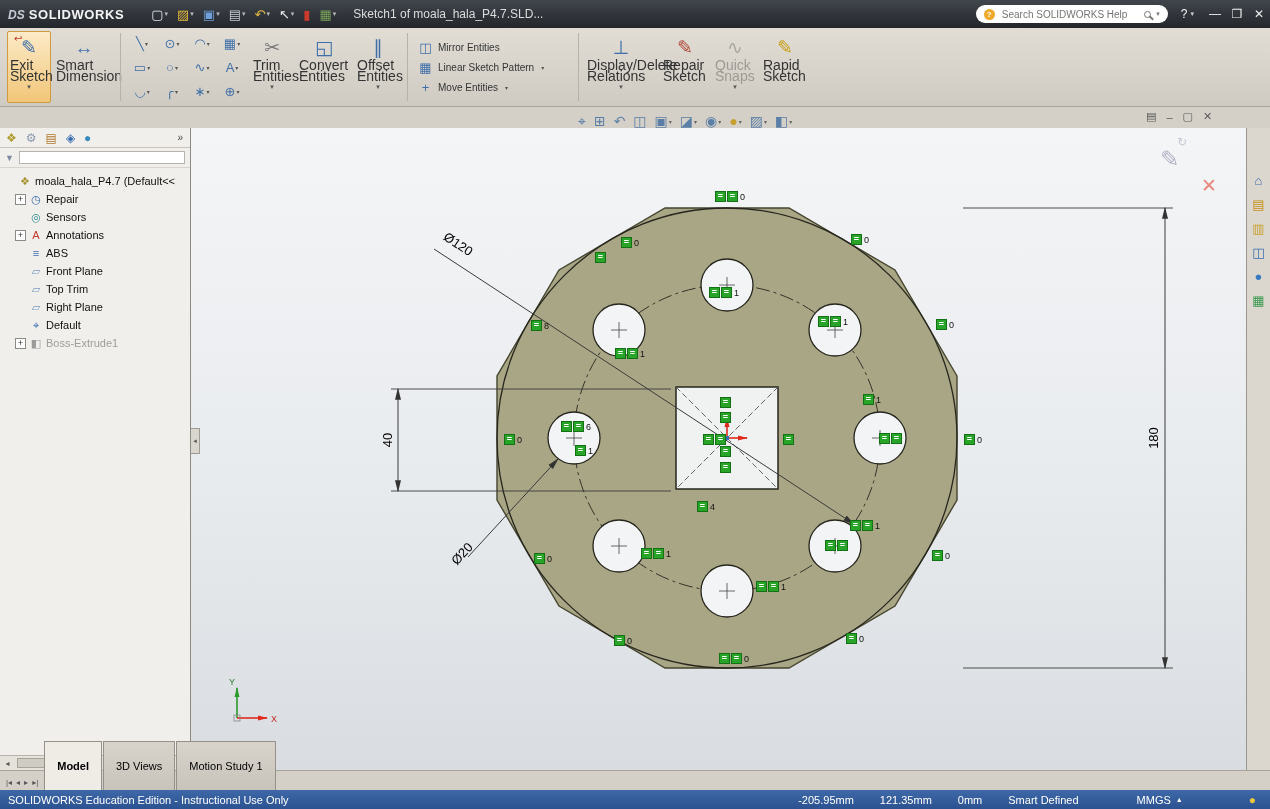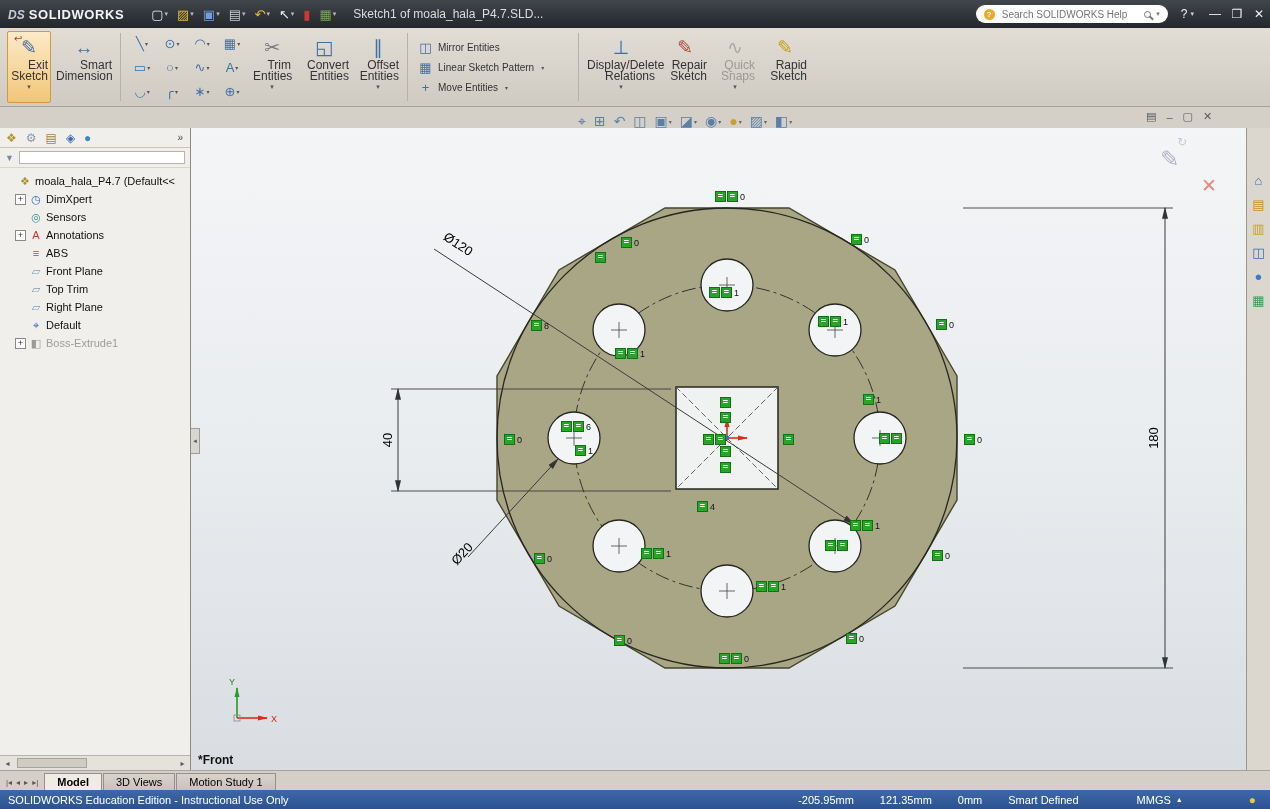--- a/index.html
+++ b/index.html
@@ -34,21 +34,21 @@
   .win-btn{width:22px;text-align:center;font-size:12px;color:#f0f0f0}
 
   
   .ribbon{position:absolute;top:28px;left:0;width:100%;height:79px;display:flex;align-items:stretch;
           background:linear-gradient(#e1ddd5,#cfcbc3);border-bottom:1px solid #a8a49c;padding:2px 0 2px 6px}
   .big-btn{display:flex;flex-direction:column;align-items:center;justify-content:flex-start;
            padding:3px 2px 1px;margin:1px;border:1px solid transparent;border-radius:2px}
   .big-btn.selected{background:linear-gradient(#fceac8,#f2c678);border-color:#cf9a40}
   .bicon{height:25px;display:flex;align-items:center;font-size:19px;color:#3f6fa8;position:relative}
   .ico-sub{position:absolute;font-size:10px;left:-7px;top:-2px;color:#c03a2a}
-  .blabel{font-size:12px;line-height:11px;text-align:right;color:#333}
+  .blabel{font-size:14px;line-height:11px;text-align:left;color:#333}
   .bdd{font-size:7px;color:#555;margin-top:1px}
   .big-btn.disabled .blabel{color:#9d9a94}
   .big-btn.disabled .bicon{color:#a9a9a3}
   .rsep{width:1px;background:#b6b2a8;height:68px;align-self:center;margin:0 4px}
   .grid-wrap{display:grid;grid-template-columns:repeat(4,30px);grid-auto-rows:24px;align-content:center;margin:0 2px}
   .grid-btn{display:flex;align-items:center;justify-content:center;gap:1px}
   .grid-g{font-size:13px;color:#3f6fa8}
   .grid-dd{font-size:6px;color:#555}
   .row-group{display:flex;flex-direction:column;justify-content:center;gap:3px;width:158px;margin:0 2px}
   .row-btn{display:flex;align-items:center;gap:5px;padding:1px 4px;font-size:10px;color:#333;white-space:nowrap}
@@ -110,21 +110,21 @@
 
   .taskpane{position:absolute;left:1246px;top:0;width:24px;height:100%;background:#dbd7cf;border-left:1px solid #9a968e;
             display:flex;flex-direction:column;align-items:center;padding-top:46px;gap:11px}
   .tp-btn{font-size:13px;line-height:13px}
 
   
   .bottombar{position:absolute;top:770px;left:0;width:100%;height:20px;background:#d4d0c8;
              border-top:1px solid #a8a49c;display:flex;align-items:flex-end}
   .nav-btns{display:flex;align-items:center;gap:4px;padding:0 6px 3px;font-size:8px;color:#555}
   #doc-tabs{display:flex;align-items:flex-end}
-  .doc-tab{padding:2px 12px;font-size:11px;background:linear-gradient(#d8d4cc,#c7c3bb);
+  .doc-tab{padding:18px 12px;font-size:11px;background:linear-gradient(#d8d4cc,#c7c3bb);
            border:1px solid #95908a;border-bottom:none;margin-right:1px}
   .doc-tab.active{background:#efece6;font-weight:bold}
 
   .statusbar{position:absolute;top:790px;left:0;width:100%;height:19px;display:flex;align-items:center;
              background:linear-gradient(#3e68a8,#2c5290);color:#fff;font-size:11px;padding:0 8px}
   .sb-right{margin-left:auto;display:flex;align-items:center}
   .sb-coord{margin-right:26px}
   .sb-state{margin-right:0}
   .sb-units{display:flex;align-items:center;gap:5px;margin-left:58px}
   .sb-up{font-size:7px}
@@ -363,21 +363,21 @@
       </div>
       <div class="tree" id="feature-tree">
           <div class="tree-row root">
             <span class="expander"></span>
             <span class="tree-ico" style="color: rgb(168, 146, 46);">❖</span>
             <span class="tree-label">moala_hala_P4.7 (Default&lt;&lt;</span>
           </div>
           <div class="tree-row">
             <span class="expander box">+</span>
             <span class="tree-ico" style="color: rgb(58, 109, 176);">◷</span>
-            <span class="tree-label">DimXpert</span>
+            <span class="tree-label">Repair</span>
           </div>
           <div class="tree-row">
             <span class="expander"></span>
             <span class="tree-ico" style="color: rgb(42, 138, 138);">◎</span>
             <span class="tree-label">Sensors</span>
           </div>
           <div class="tree-row">
             <span class="expander box">+</span>
             <span class="tree-ico" style="color: rgb(196, 58, 42);">A</span>
             <span class="tree-label">Annotations</span>

